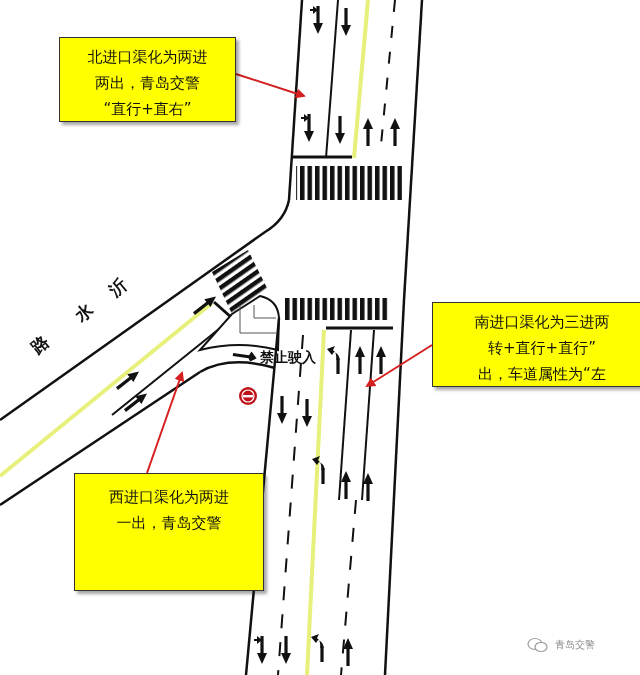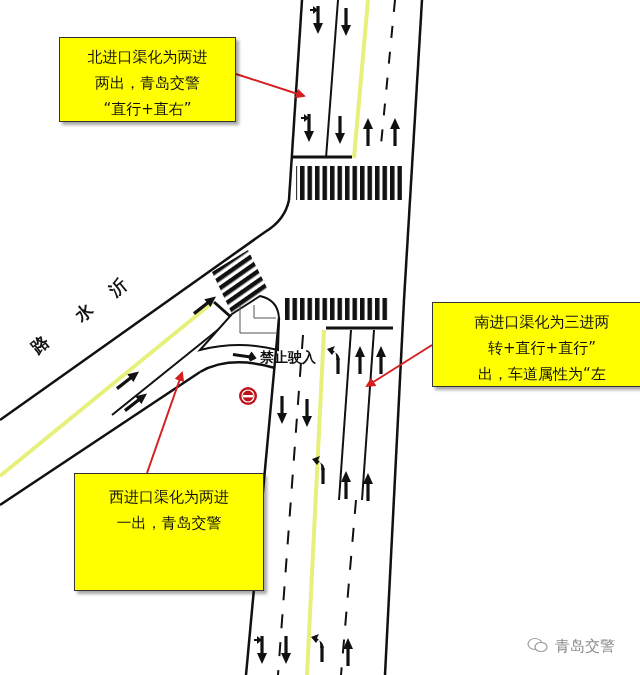--- a/index.html
+++ b/index.html
@@ -11,22 +11,22 @@
     box-shadow: 3px 3px 3px rgba(0,0,0,0.35);
     color: #111; font-size: 15px; line-height: 26px; text-align: center;
     box-sizing: border-box; padding: 6px 6px;
     font-family: "DejaVu Sans", sans-serif;
   }
   .callout span { display: block; white-space: nowrap; }
   #callout-north { left: 59px; top: 37px; width: 177px; height: 85px; }
   #callout-south { left: 432px; top: 302px; width: 220px; height: 85px; }
   #callout-west  { left: 38px;  top: 473px; width: 190px; height: 118px; padding-top: 10px; margin-left: 36px; }
   .watermark {
-    position: absolute; left: 527px; top: 637px; display: flex; align-items: flex-start;
-    gap: 6px; color: #8a8a8a; font-size: 15px;
+    position: absolute; left: 527px; top: 637px; display: flex; align-items: center;
+    gap: 6px; color: #8a8a8a; font-size: 10px;
   }
   .watermark .wm-icon { width: 22px; height: 16px; }
 </style>
 </head>
 <body>
 
 <svg id="diagram" viewBox="0 0 640 675" xmlns="http://www.w3.org/2000/svg">
   <defs>
     <marker id="redhead" viewBox="0 0 10 10" refX="8" refY="5" markerWidth="5" markerHeight="5" orient="auto">
       <path d="M0,0 L10,5 L0,10 z" fill="#d42020"></path>

